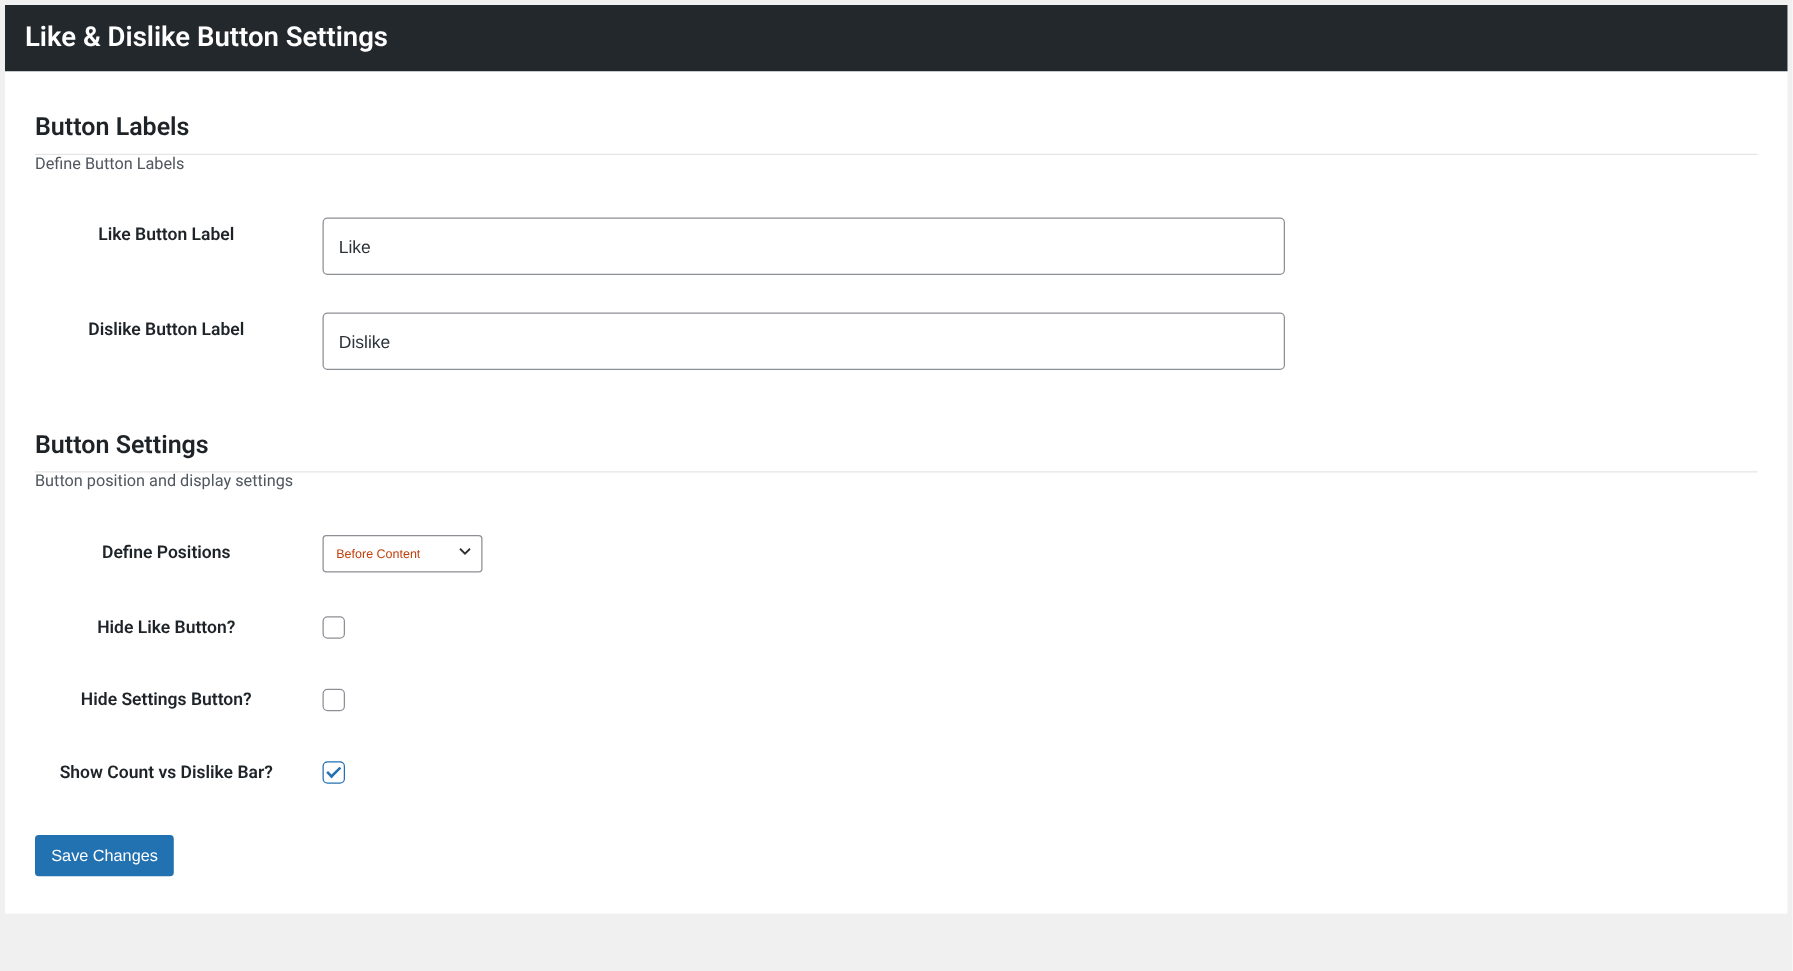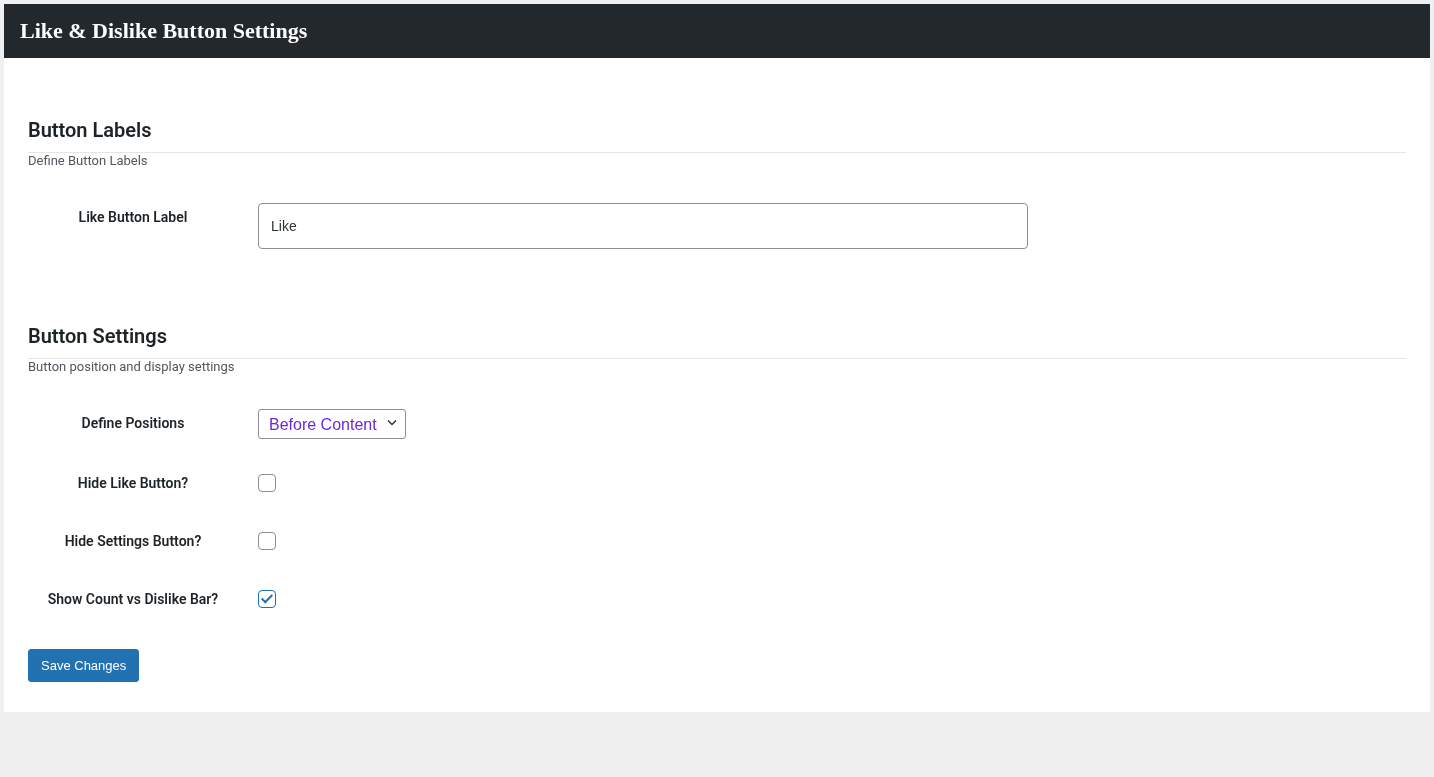--- a/index.html
+++ b/index.html
@@ -20,32 +20,31 @@
     }
     .header-bar {
       background: #23282d;
       color: #fff;
       padding: 14px 16px;
     }
     .header-bar h1 {
       font-size: 22px;
       font-weight: 600;
       margin: 0;
-      font-family: Liberation Serif, serif;
     }
     .content {
       padding: 0 24px;
     }
     .section-title {
       font-size: 20px;
       font-weight: 600;
       color: #1d2327;
       padding-bottom: 10px;
       border-bottom: 1px solid #e5e5e5;
-      margin-top: 60px;
+      margin-top: 32px;
     }
     .section-desc {
       color: #50575e;
       font-size: 13px;
       margin-bottom: 20px;
     }
     .form-table {
       width: 100%;
       border-collapse: collapse;
     }
@@ -76,25 +75,25 @@
     }
     .select-wrap {
       position: relative;
       display: inline-block;
     }
     .select-input {
       appearance: none;
       -webkit-appearance: none;
       padding: 0 28px 0 10px;
       height: 30px;
-      font-size: 16px;
+      font-size: 10px;
       border: 1px solid #8c8f94;
       border-radius: 3px;
       background: #fff;
-      color: #6d28d9;
+      color: #c2410c;
       cursor: pointer;
       min-width: 128px;
     }
     .select-chevron {
       position: absolute;
       right: 8px;
       top: 50%;
       transform: translateY(-50%);
       pointer-events: none;
       color: #2c3338;
@@ -153,20 +152,26 @@
     <p class="section-desc">Define Button Labels</p>
 
     <table class="form-table">
       <tbody>
         <tr>
           <th>Like Button Label</th>
           <td>
             <input type="text" class="text-input" value="Like" style="">
           </td>
         </tr>
+        <tr>
+          <th>Dislike Button Label</th>
+          <td>
+            <input type="text" class="text-input" value="Dislike" style="">
+          </td>
+        </tr>
       </tbody>
     </table>
 
     <h2 class="section-title">Button Settings</h2>
     <p class="section-desc">Button position and display settings</p>
 
     <table class="form-table">
       <tbody>
         <tr>
           <th>Define Positions</th>

